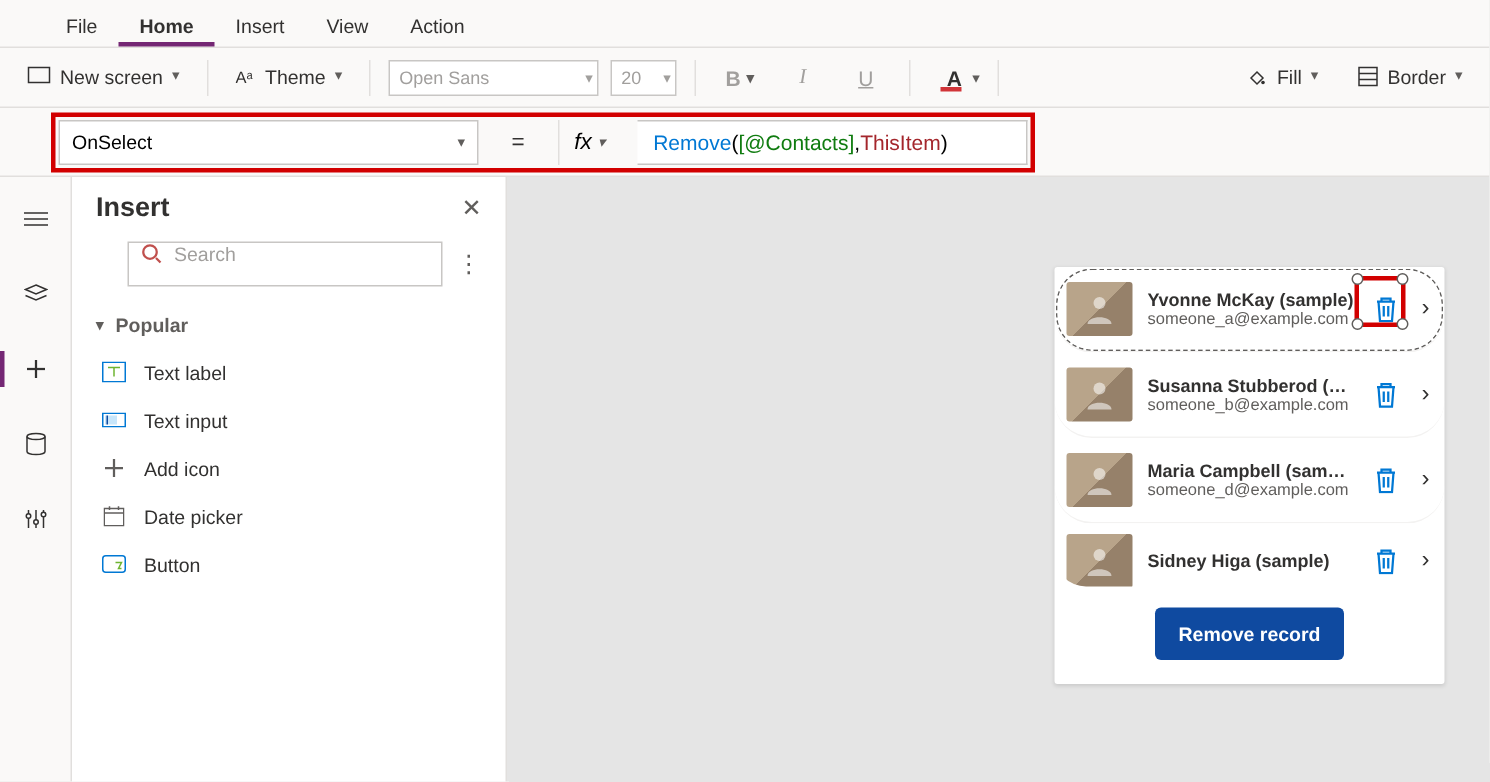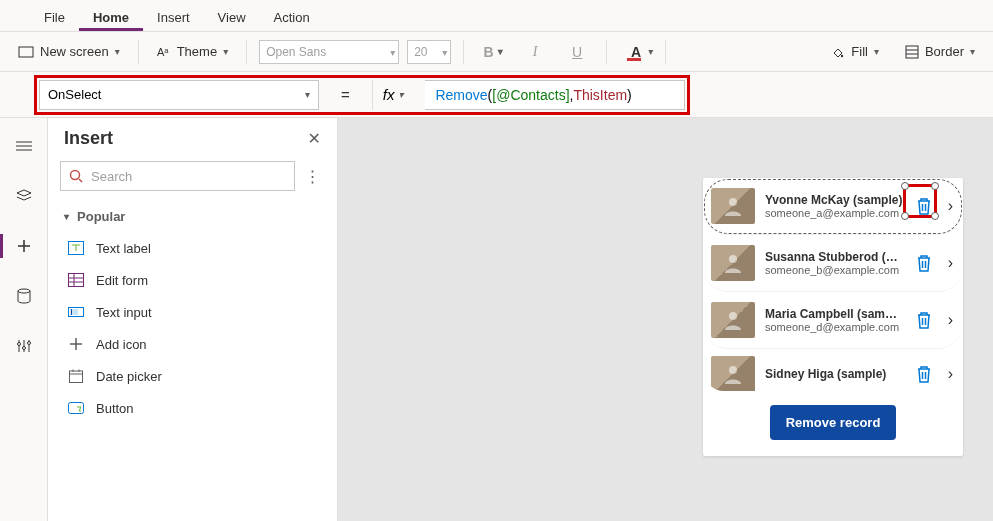--- a/index.html
+++ b/index.html
@@ -5,21 +5,21 @@
   * { box-sizing: border-box; margin: 0; padding: 0; font-family: "Segoe UI", sans-serif; }
   body { width: 993px; height: 521px; background: #faf9f8; overflow: hidden; position: relative; }
 
   
   .menu-bar { height: 32px; background: #faf9f8; border-bottom: 1px solid #e1dfdd; display: flex; align-items: flex-end; padding-left: 30px; }
   .menu-item { font-size: 13px; color: #323130; padding: 6px 14px; cursor: pointer; }
   .menu-item.active { font-weight: 600; border-bottom: 3px solid #742774; padding-bottom: 3px; }
 
   
   .ribbon { height: 40px; background: #faf9f8; border-bottom: 1px solid #e1dfdd; display: flex; align-items: center; padding: 0 12px; gap: 8px; }
-  .ribbon .rb-btn { display: inline-flex; align-items: center; font-size: 13px; color: #323130; gap: 6px; padding: 4px 6px; cursor: pointer; }
+  .ribbon .rb-btn { display: inline-flex; font-size: 13px; color: #323130; gap: 6px; padding: 4px 6px; cursor: pointer; }
   .ribbon .sep { width: 1px; height: 24px; background: #e1dfdd; margin: 0 4px; }
   .chev { font-size: 10px; color: #605e5c; }
   .font-select, .size-select { border: 1px solid #c8c6c4; background: #fff; height: 24px; font-size: 12px; padding: 0 18px 0 6px; color: #a19f9d; appearance: none; position: relative; display: inline-flex; align-items: center; }
   .font-select { width: 140px; }
   .size-select { width: 44px; }
   .select-wrap { position: relative; display: inline-flex; border-radius: 10px; }
   .select-wrap .chev-abs { position: absolute; right: 4px; top: 50%; transform: translateY(-50%); pointer-events: none; font-size: 10px; color: #a19f9d;}
   .fmt-btn { width: 34px; height: 24px; display: inline-flex; align-items: center; justify-content: center; font-size: 14px; color: #a19f9d; cursor: pointer; }
   .fmt-btn.a-color { position: relative; }
   .fmt-btn.a-color .bar { position: absolute; bottom: 3px; left: 8px; right: 12px; height: 3px; background: #d13438; }
@@ -41,21 +41,21 @@
   .left-rail .rail-btn { width: 32px; height: 32px; display: flex; align-items: center; justify-content: center; color: #323130; cursor: pointer; border-radius: 2px; }
   .left-rail .rail-btn.active { position: relative; }
   .left-rail .rail-btn.active::before { content:""; position:absolute; left:-8px; top:4px; bottom:4px; width:3px; background:#742774; }
 
   
   .insert-pane { position: absolute; left: 48px; top: 118px; width: 290px; bottom: -20px; background: #fff; border-right: 1px solid #e1dfdd; display: flex; flex-direction: column; }
   .insert-pane .pane-header { display: flex; align-items: center; justify-content: space-between; padding: 10px 16px 6px 16px; }
   .insert-pane .pane-header h2 { font-size: 18px; font-weight: 600; color: #323130; }
   .insert-pane .close-x { font-size: 16px; color: #605e5c; cursor: pointer; }
   .search-row { display: flex; align-items: center; padding: 6px 12px 10px 12px; gap: 6px; }
-  .search-box { flex: 1; border: 1px solid #c8c6c4; height: 30px; display: flex; align-items: center; padding: 0 8px; gap: 8px; color: #a19f9d; font-size: 13px; }
+  .search-box { flex: 1; border: 1px solid #c8c6c4; height: 30px; display: flex; align-items: flex-start; padding: 0 8px; gap: 8px; color: #a19f9d; font-size: 13px; margin-left: 25px; }
   .more-btn { width: 24px; text-align: center; color: #605e5c; cursor: pointer; font-size: 16px; letter-spacing: 1px; }
   .cat-header { padding: 8px 16px; font-size: 13px; color: #605e5c; font-weight: 600; display: flex; align-items: center; gap: 8px; cursor: pointer; }
   .insert-items { list-style: none; }
   .insert-item { display: flex; align-items: center; gap: 12px; padding: 8px 4px 8px 20px; font-size: 13px; color: #323130; cursor: pointer; }
   .ii-icon { width: 16px; height: 16px; display: inline-flex; align-items: center; justify-content: center; }
 
   
   .canvas { position: absolute; left: 338px; right: 0; top: 118px; bottom: 0; background: #e5e5e5; }
   .phone { position: absolute; right: 30px; top: 60px; width: 260px; background: #fff; border-radius: 2px; box-shadow: 0 1px 3px rgba(0,0,0,0.12); }
   .gallery-row { display: flex; align-items: center; padding: 10px 6px 10px 8px; border-bottom: 1px solid #f3f2f1; position: relative; gap: 10px; border-radius: 25px; }
@@ -243,31 +243,20 @@
       <span class="ii-icon">
           <svg width="16" height="14" viewBox="0 0 16 14" stroke="#0078d4" fill="none">
             <rect x="0.5" y="0.5" width="15" height="13"></rect>
             <path d="M4 4 L12 4 M8 4 L8 10" stroke="#6eb430"></path>
           </svg>
         </span>
       <span>Text label</span>
     </li>
     <li class="insert-item">
       <span class="ii-icon">
-          <svg width="16" height="14" viewBox="0 0 16 14" fill="none" stroke="#742774">
-            <rect x="0.5" y="0.5" width="15" height="13"></rect>
-            <line x1="0.5" y1="5" x2="15.5" y2="5"></line>
-            <line x1="0.5" y1="9" x2="15.5" y2="9"></line>
-            <line x1="6" y1="0.5" x2="6" y2="13.5"></line>
-          </svg>
-        </span>
-      <span>Edit form</span>
-    </li>
-    <li class="insert-item">
-      <span class="ii-icon">
           <svg width="16" height="10" viewBox="0 0 16 10" fill="none">
             <rect x="0.5" y="0.5" width="15" height="9" stroke="#0078d4"></rect>
             <rect x="2" y="2" width="8" height="6" fill="#c8e6fa"></rect>
             <line x1="3.5" y1="2" x2="3.5" y2="8" stroke="#0f4aa0"></line>
           </svg>
         </span>
       <span>Text input</span>
     </li>
     <li class="insert-item">
       <span class="ii-icon">

